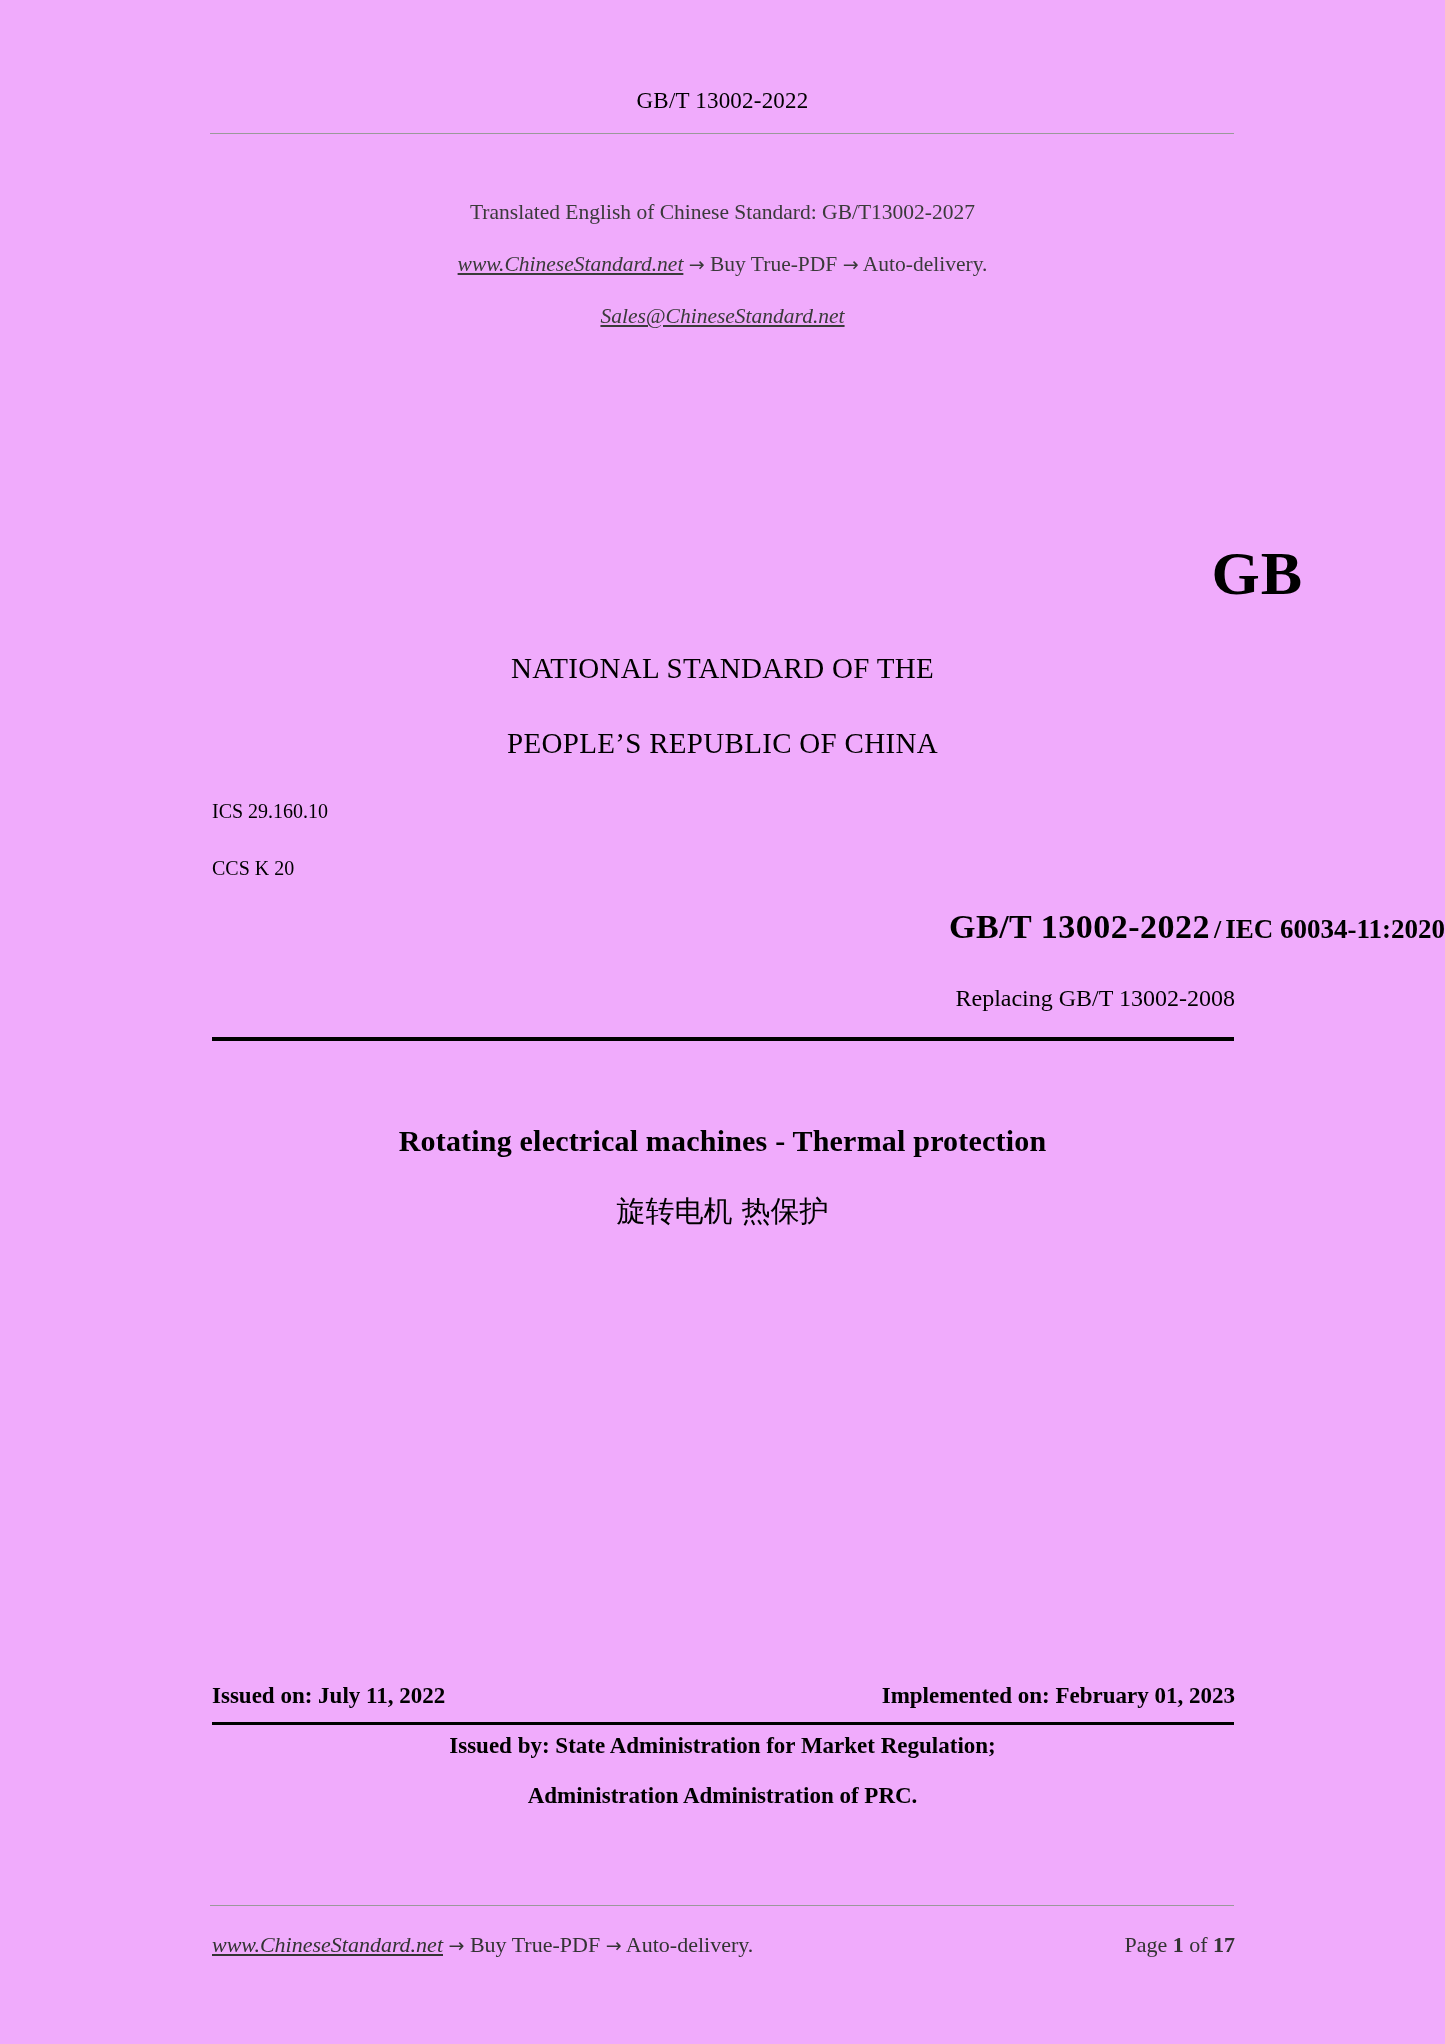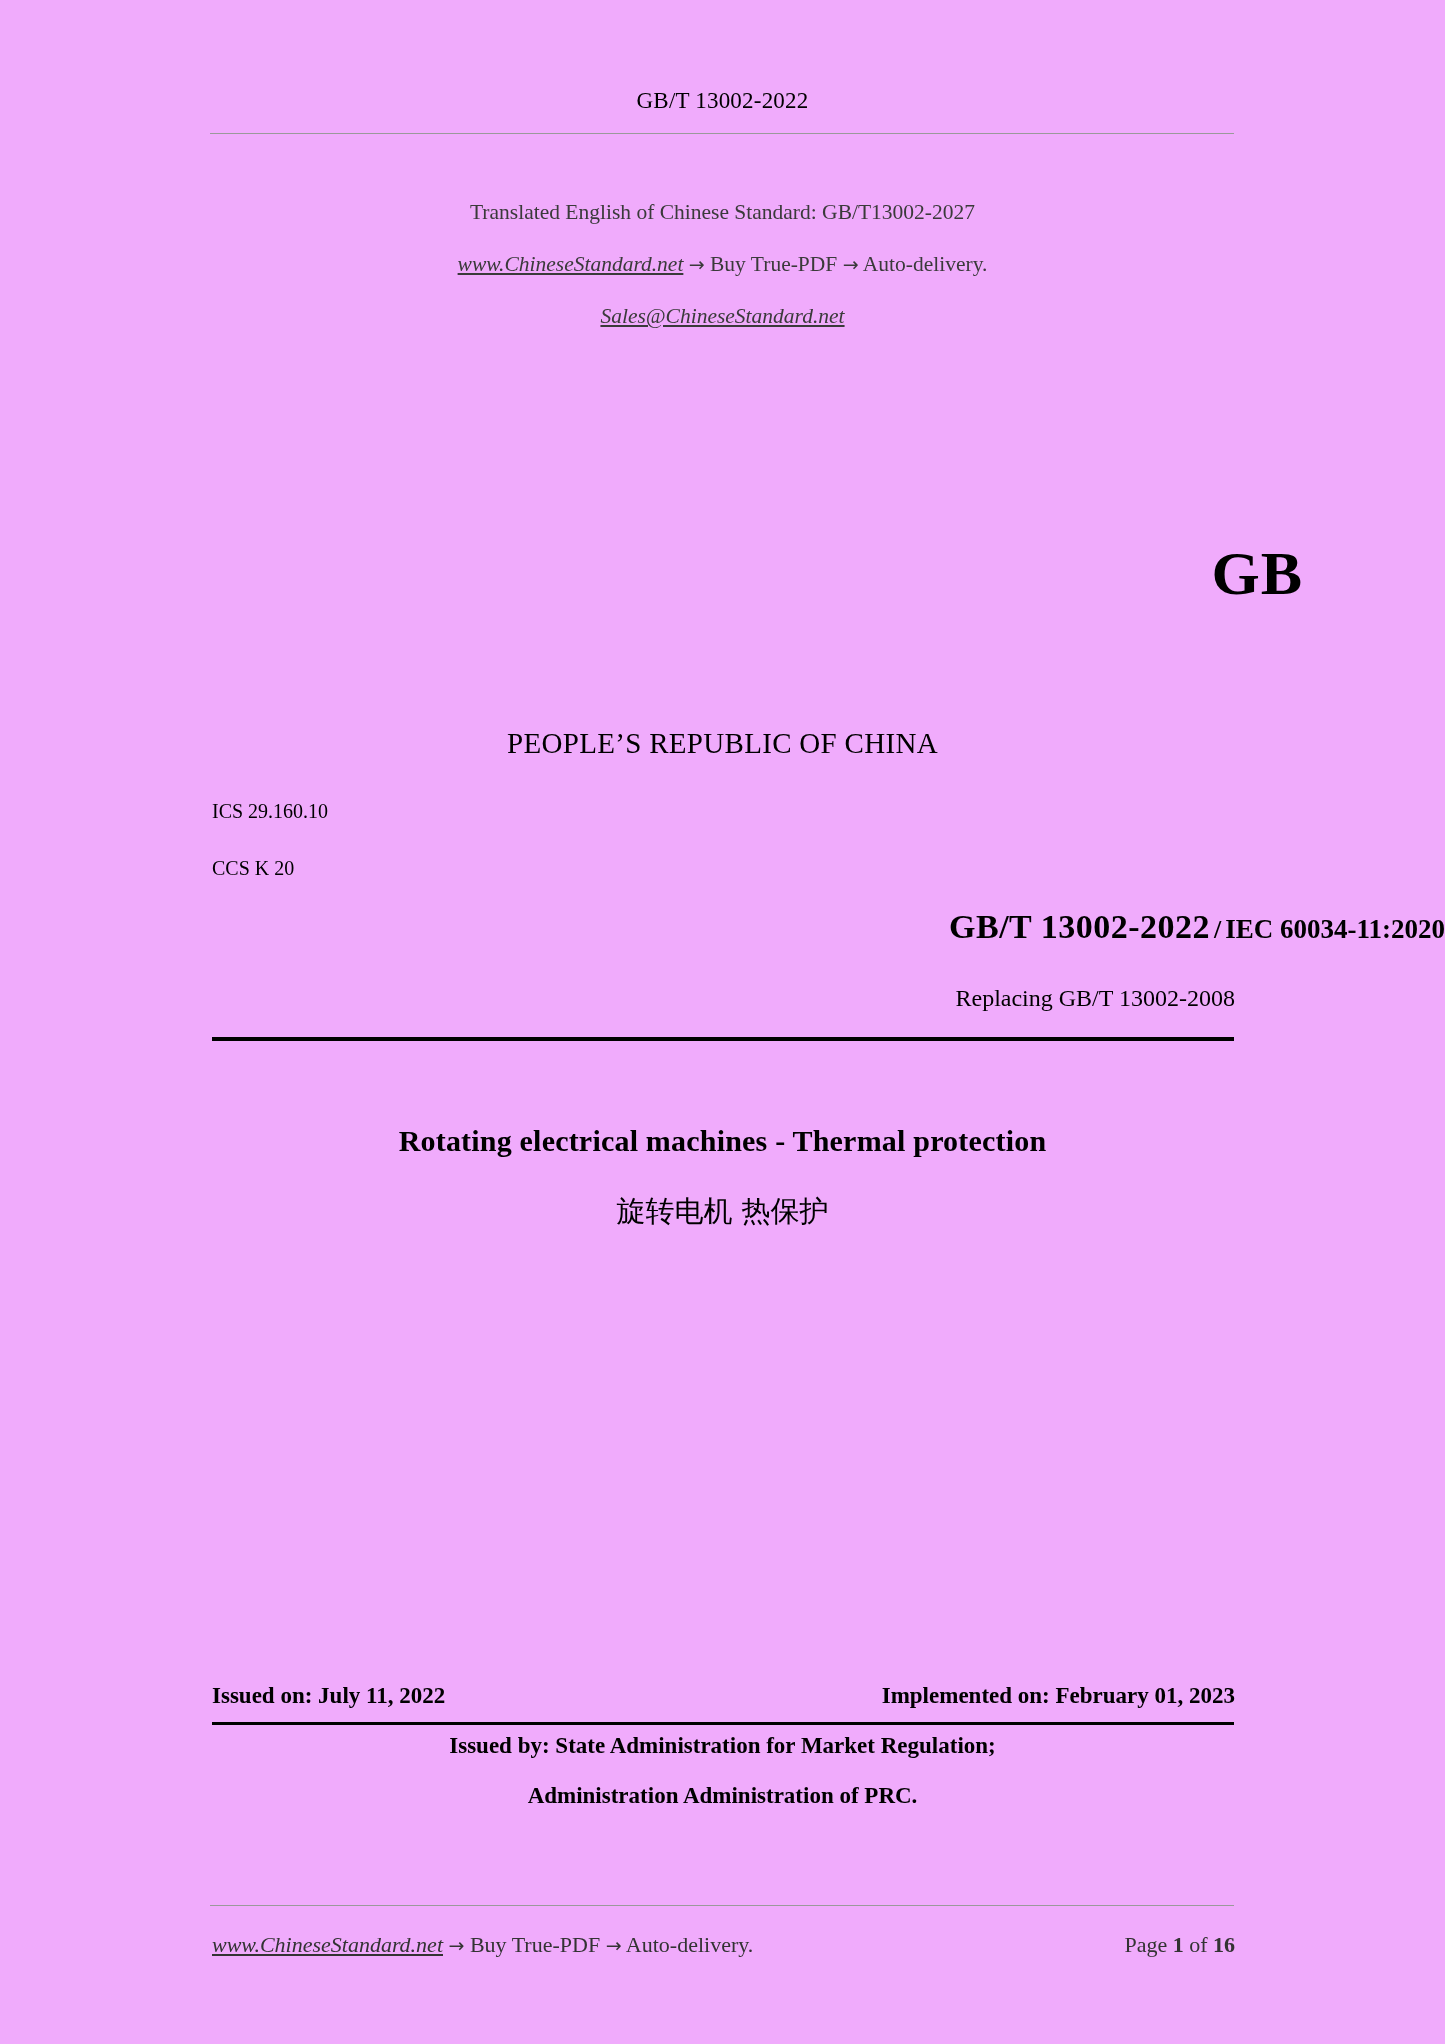--- a/index.html
+++ b/index.html
@@ -241,20 +241,21 @@
       <span class="arrow">→</span>
       <span>Auto-delivery.</span>
     </span>
     <span class="line3">
       <span class="u">Sales@ChineseStandard.net</span>
     </span>
   </div>
 
   <div class="gb-logo">GB</div>
 
+  <div class="nat-line1">NATIONAL STANDARD OF THE</div>
   <div class="nat-line2">PEOPLE’S REPUBLIC OF CHINA</div>
 
   <div class="ics">ICS 29.160.10</div>
   <div class="ccs">CCS  K  20</div>
 
   <div class="std-number">
     <span class="main">GB/T  13002-2022</span>
     <span class="sep">/</span>
     <span class="iec">IEC  60034-11:2020</span>
   </div>
@@ -281,16 +282,16 @@
     <span class="arrow">→</span>
     <span>Buy True-PDF</span>
     <span class="arrow">→</span>
     <span>Auto-delivery.</span>
   </div>
 
   <div class="footer-right">
     <span>Page</span>
     <b>1</b>
     <span>of</span>
-    <b>16</b>
+    <b>17</b>
   </div>
 
 </div>
 
 </body></html>

